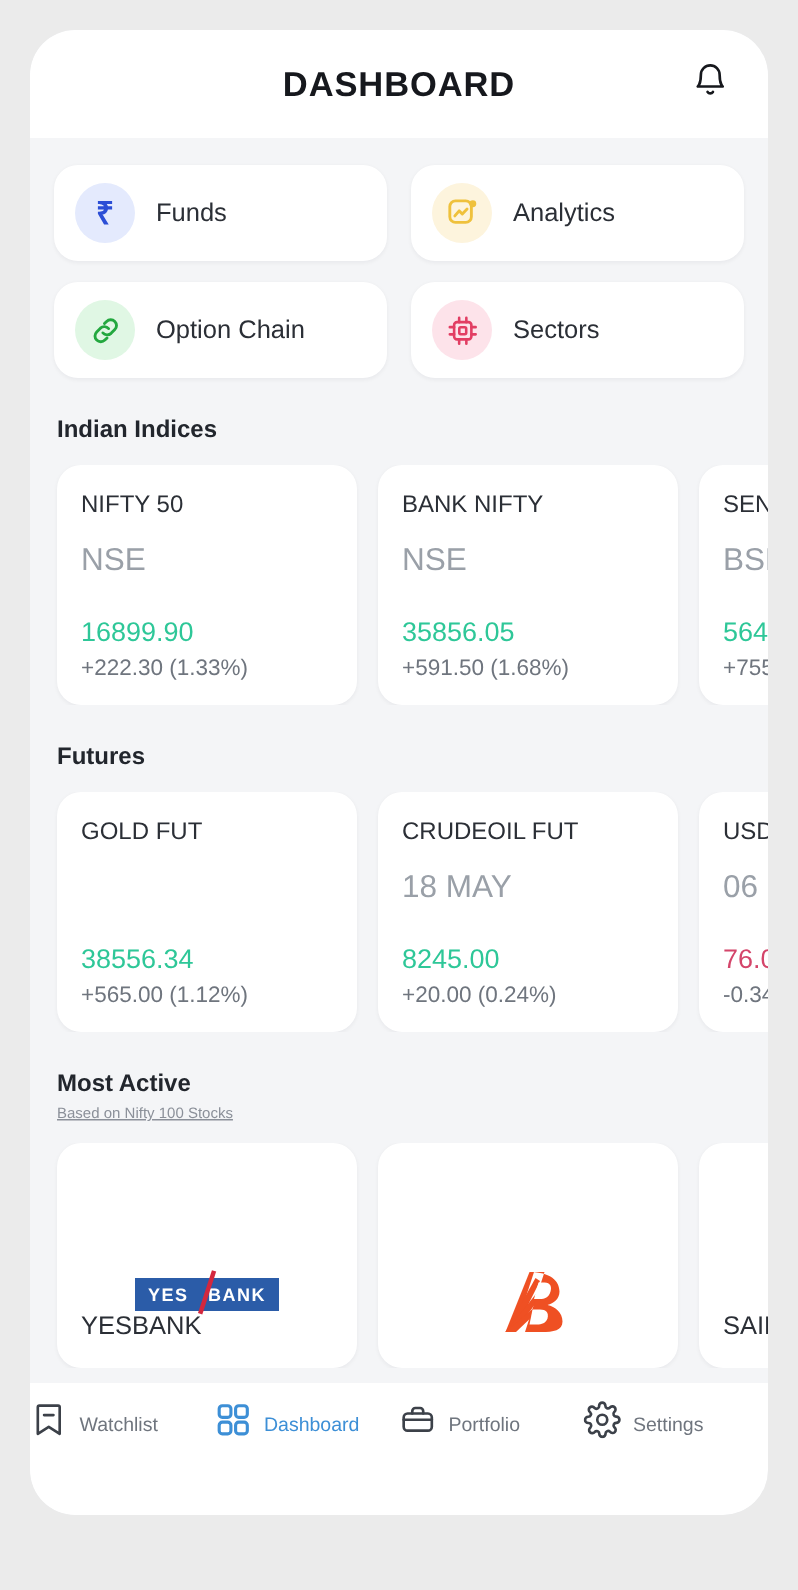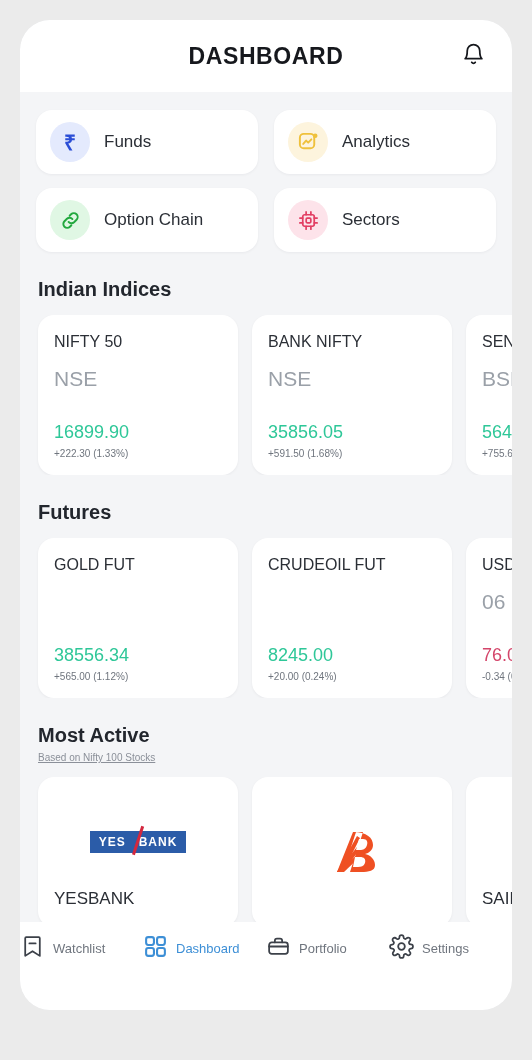--- a/index.html
+++ b/index.html
@@ -103,21 +103,21 @@
 
   .rupee {
     font-size: 21px;
     font-weight: bold;
     color: #2b4ed6;
     line-height: 1;
   }
 
   
   .section-title {
-    font-size: 20px;
+    font-size: 16px;
     font-weight: bold;
     color: #22262d;
     padding: 0 18px;
     margin-top: 26px;
   }
   .section-sub {
     font-size: 10px;
     color: #8b9099;
     padding: 0 18px;
     margin-top: 5px;
@@ -153,21 +153,21 @@
     color: #9aa0a8;
     margin-top: 16px;
     white-space: nowrap;
   }
   .q-spacer { flex: 1 1 auto; }
   .q-price {
     font-size: 18px;
     white-space: nowrap;
   }
   .q-chg {
-    font-size: 10px;
+    font-size: 15px;
     color: #6f757e;
     margin-top: 5px;
     white-space: nowrap;
   }
   .up   { color: #2ec798; }
   .down { color: #d4456a; }
 
   
   .stock-card {
     flex: 0 0 200px;
@@ -178,21 +178,21 @@
     display: flex;
     flex-direction: column;
     align-items: flex-start;
     justify-content: space-between;
     box-shadow: 0 1px 3px rgba(16,24,40,0.05);
     cursor: pointer;
   }
   .logo-wrap {
     flex: 1 1 auto;
     display: flex;
-    align-items: center;
+    align-items: flex-end;
     justify-content: center;
     width: 100%;
   }
   .s-name {
     font-size: 17px;
     color: #2b2f36;
     white-space: nowrap;
   }
 
   .yesbank-logo {
@@ -335,20 +335,21 @@
 
       <div class="quote-card">
         <div class="q-name">GOLD FUT</div>
         <div class="q-spacer"></div>
         <div class="q-price up">38556.34</div>
         <div class="q-chg">+565.00 (1.12%)</div>
       </div>
 
       <div class="quote-card">
         <div class="q-name">CRUDEOIL FUT</div>
+        <div class="q-exch">18 MAY</div>
         <div class="q-spacer"></div>
         <div class="q-price up">8245.00</div>
         <div class="q-chg">+20.00 (0.24%)</div>
       </div>
 
       <div class="quote-card">
         <div class="q-name">USDINR FUT</div>
         <div class="q-exch">06 MAY</div>
         <div class="q-spacer"></div>
         <div class="q-price down">76.00</div>

